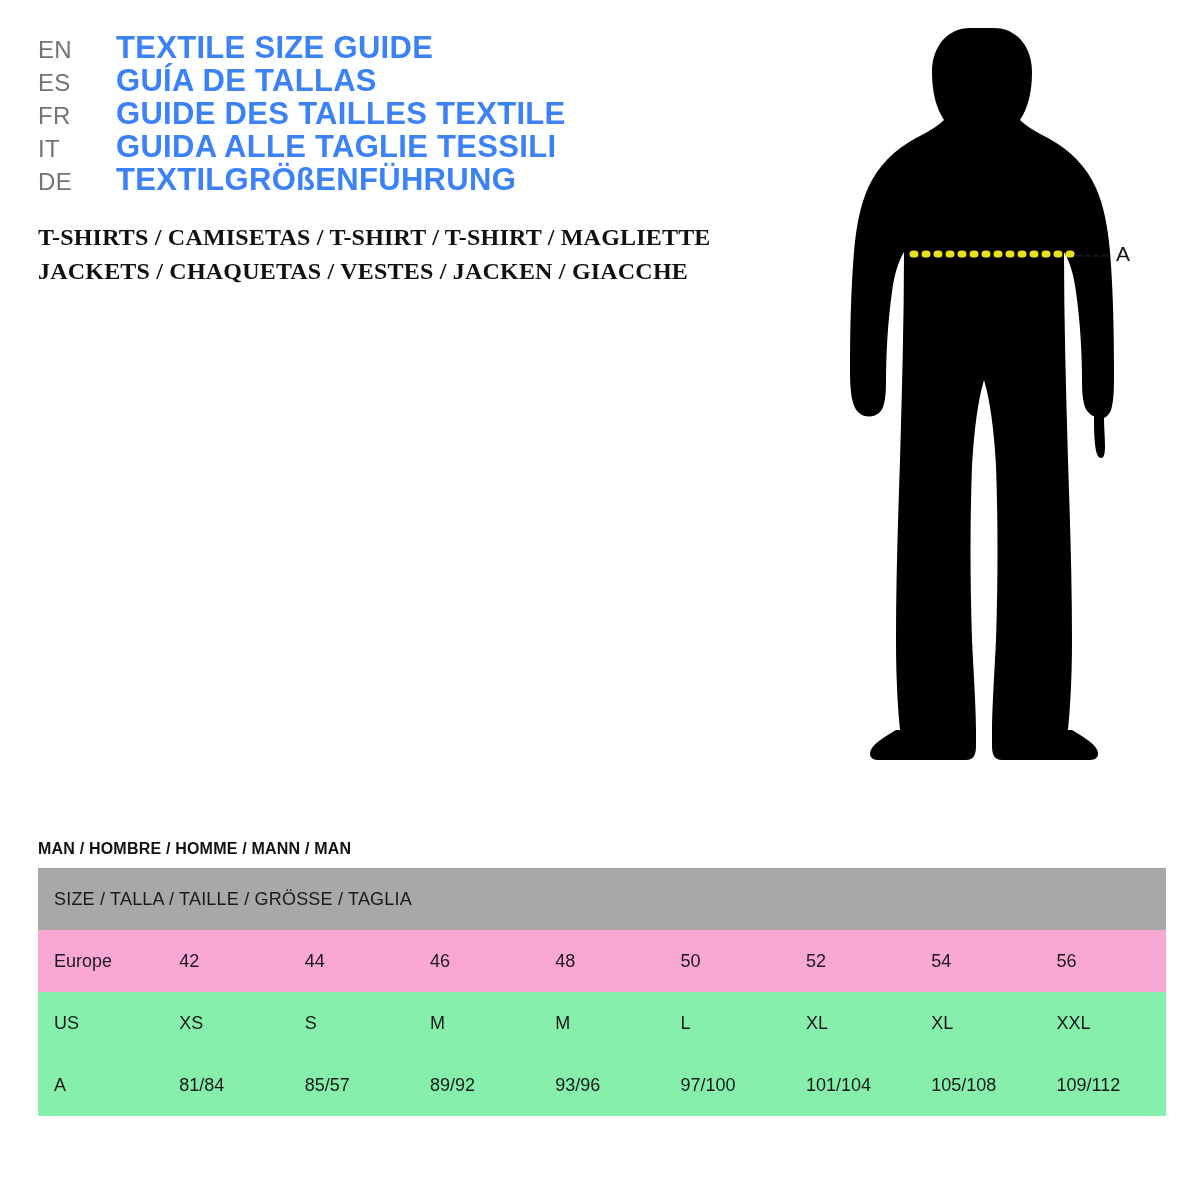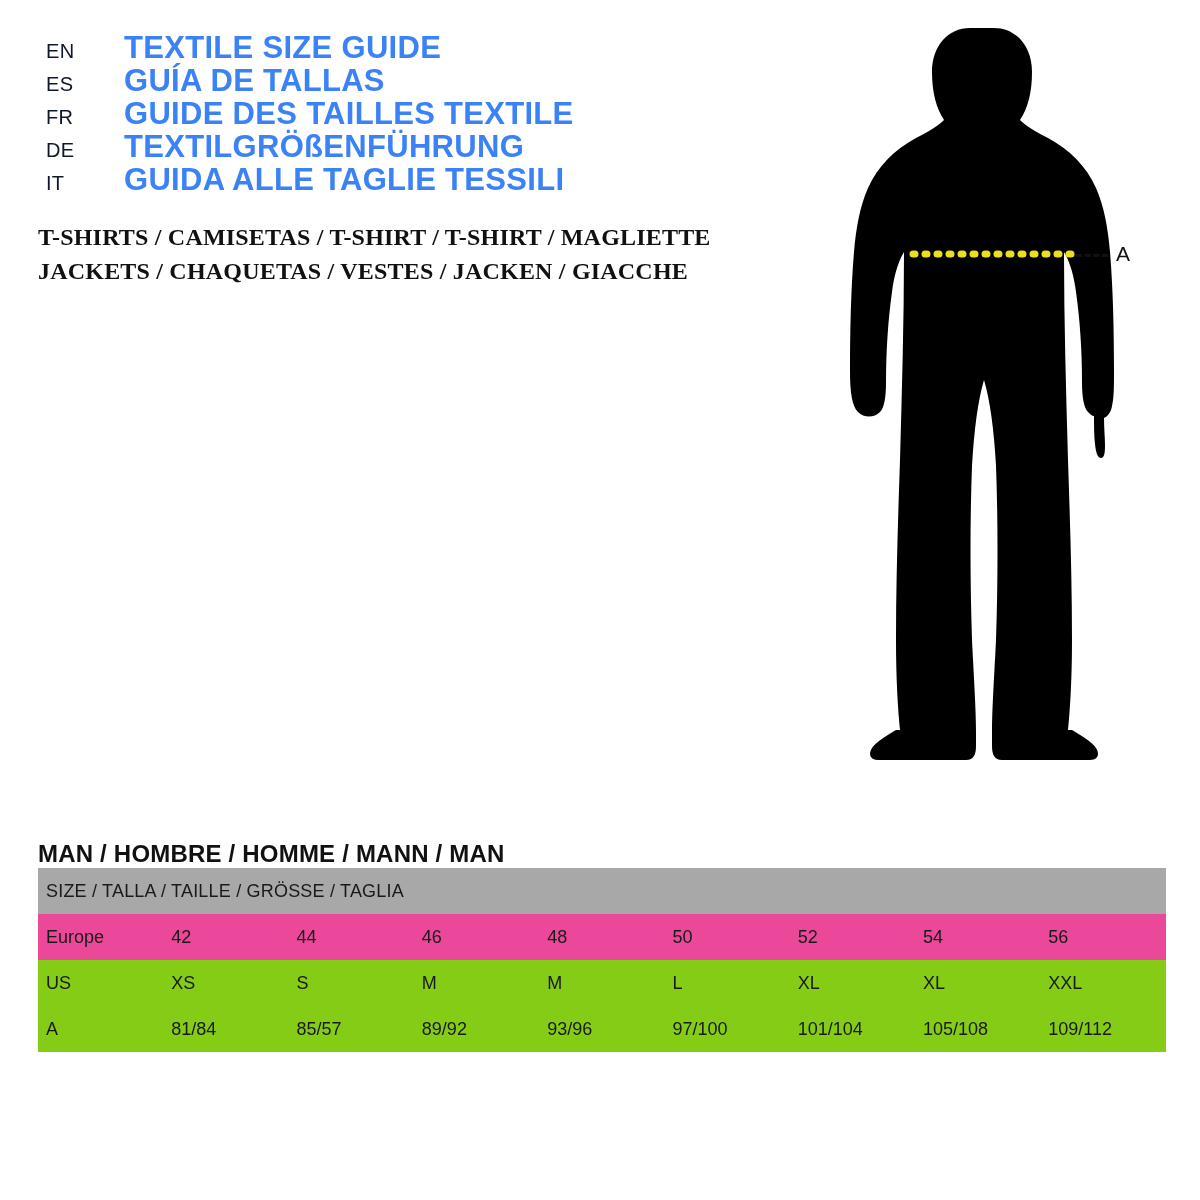--- a/index.html
+++ b/index.html
@@ -23,24 +23,23 @@
     top: 30px;
     width: 720px;
   }
   .lang-row {
     display: flex;
     align-items: baseline;
     height: 33px;
   }
   .lang-code {
     width: 78px;
-    font-size: 20px;
+    font-size: 24px;
     letter-spacing: 0.3px;
-    color: #0f172a;
-    margin-left: 8px;
+    color: #737373;
   }
   .lang-text {
     font-size: 31px;
     letter-spacing: 0.3px;
     color: #3b82f6;
     white-space: nowrap;
     font-weight: bold;
   }
 
   .garment-lines {
@@ -87,55 +86,56 @@
   }
 
   
   .table-section {
     position: absolute;
     left: 38px;
     top: 840px;
     width: 1130px;
   }
   .table-title {
-    font-size: 24px;
+    font-size: 16px;
     font-weight: bold;
     letter-spacing: 0.2px;
+    margin-bottom: 10px;
     color: #111;
   }
   table.size-table {
     border-collapse: collapse;
     width: 1128px;
     table-layout: fixed;
   }
   table.size-table td {
     font-size: 18px;
     color: #1a1a1a;
     height: 30px;
-    padding: 8px;
+    padding: 16px;
     vertical-align: middle;
   }
   td.label-cell {
     text-align: left;
     padding-left: 6px;
     width: 168px;
   }
   td.val-cell {
   }
   tr.head-row td {
     background: #a8a8a8;
     font-size: 18px;
     letter-spacing: 0.2px;
     color: #1a1a1a;
   }
   tr.shade td {
-    background: #ec4899;
+    background: #f9a8d4;
   }
   tr.plain td {
-    background: #84cc16;
+    background: #86efac;
   }
   .footnote {
     margin-top: 26px;
     font-size: 19px;
     letter-spacing: 0.2px;
     color: #111;
   }
 </style>
 </head>
 <body>
@@ -147,26 +147,26 @@
   </div>
   <div class="lang-row">
     <span class="lang-code">ES</span>
     <span class="lang-text">GUÍA DE TALLAS</span>
   </div>
   <div class="lang-row">
     <span class="lang-code">FR</span>
     <span class="lang-text">GUIDE DES TAILLES TEXTILE</span>
   </div>
   <div class="lang-row">
+    <span class="lang-code">IT</span>
+    <span class="lang-text">GUIDA ALLE TAGLIE TESSILI</span>
+  </div>
+  <div class="lang-row">
     <span class="lang-code">DE</span>
     <span class="lang-text">TEXTILGRÖßENFÜHRUNG</span>
-  </div>
-  <div class="lang-row">
-    <span class="lang-code">IT</span>
-    <span class="lang-text">GUIDA ALLE TAGLIE TESSILI</span>
   </div>
 </div>
 
 <div class="garment-lines">
   <div class="garment-line">T-SHIRTS / CAMISETAS / T-SHIRT / T-SHIRT / MAGLIETTE</div>
   <div class="garment-line">JACKETS / CHAQUETAS / VESTES / JACKEN / GIACCHE</div>
 </div>
 
 <div class="figure-wrap">
   <svg width="360" height="770" viewBox="0 0 360 770">

